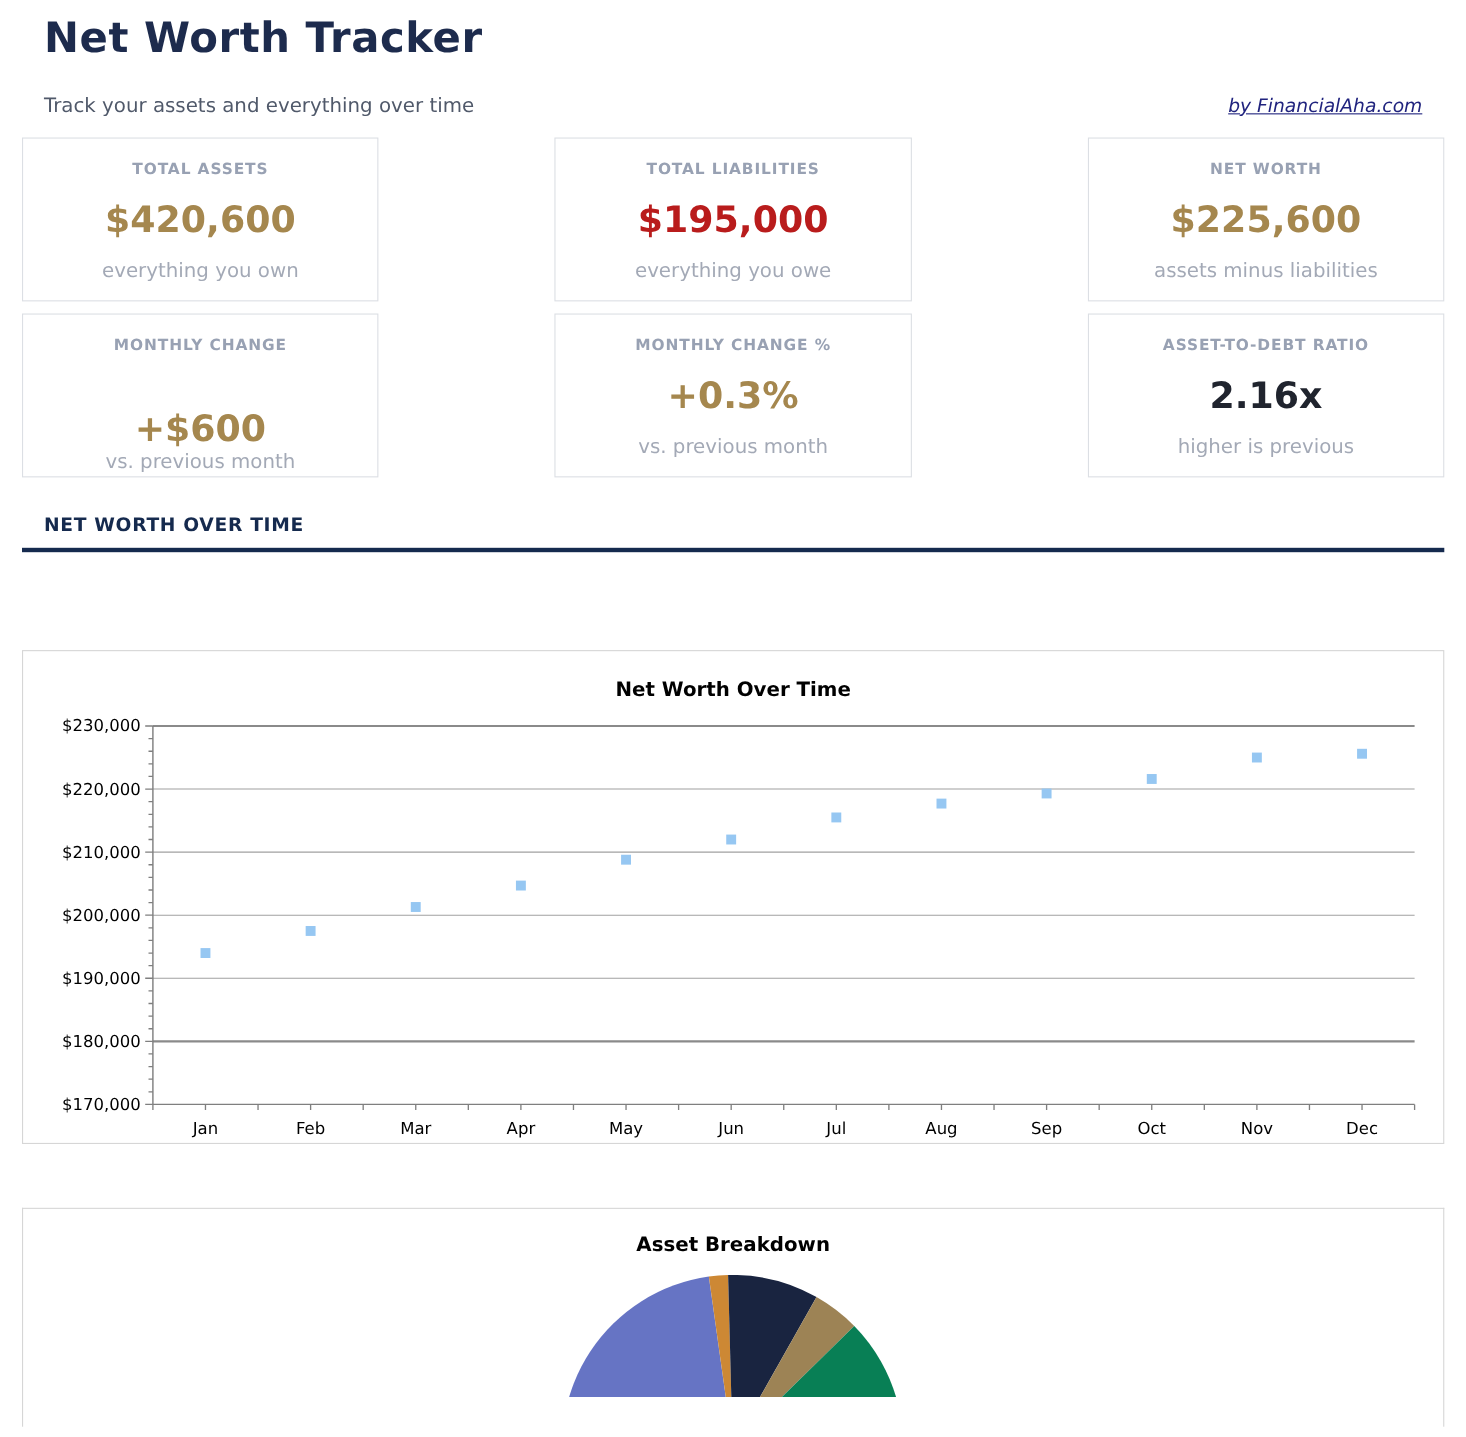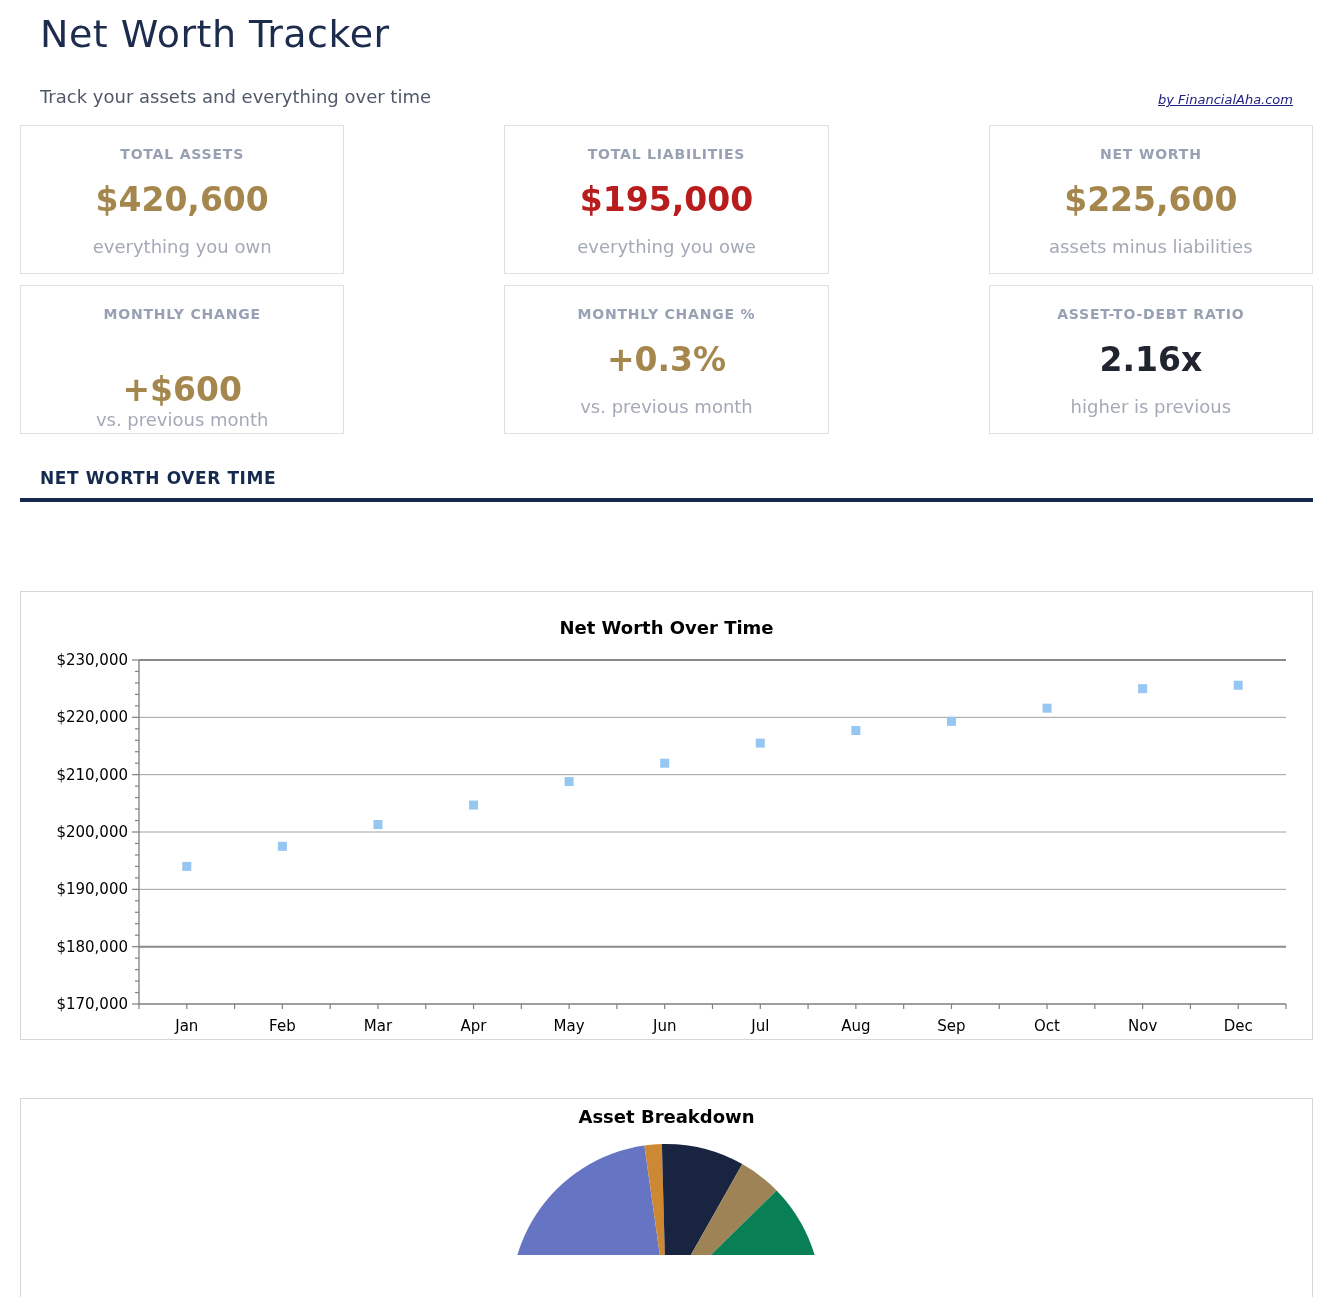--- a/index.html
+++ b/index.html
@@ -6,24 +6,24 @@
   html,body { background:#ffffff; }
   body {
     width:1333px; height:1306px; overflow:hidden;
     font-family:"DejaVu Sans", sans-serif;
     color:#1d2b4d;
   }
   .page { padding:0 20px; }
 
   
   .hdr { padding:12px 20px 0 20px; }
-  h1 { font-size:38px; font-weight:normal; color:#1d2b4d; letter-spacing:0.5px; }
+  h1 { font-size:38px; font-weight:bold; color:#1d2b4d; letter-spacing:0.5px; }
   .sub-row { display:flex; justify-content:space-between; align-items:flex-end; margin-top:30px; }
   .subtitle { font-size:18px; color:#50596a; }
-  .brand-link { font-size:13px; font-style:italic; color:#20237e; text-decoration:underline; cursor:pointer; }
+  .brand-link { font-size:17px; font-style:italic; color:#20237e; text-decoration:underline; cursor:pointer; }
 
   
   .cards { margin-top:18px; display:grid; grid-template-columns:repeat(3,1fr); column-gap:160px; row-gap:11px; }
   .card {
     border:1px solid #dcdfe4; background:#fff; height:149px;
     display:flex; flex-direction:column; justify-content:space-between;
     align-items:center; text-align:center; padding:20px 8px 16px 8px;
   }
   .card-label { font-size:14px; font-weight:bold; letter-spacing:0.8px; color:#98a1b3; }
   .card-value { font-size:33px; font-weight:bold; }
@@ -33,21 +33,21 @@
   .section-hdr { margin:34px 20px 0 20px; }
   .section-hdr h2 { font-size:17px; font-weight:bold; letter-spacing:0.6px; color:#152a4e; }
   .divider { height:4px; background:#152a4e; margin-top:10px; margin-left:-20px; margin-right:-20px; }
 
   
   .chart-card { border:1px solid #d6d6d6; background:#fff; margin-top:89px; padding:1px; }
   .scatter-wrap { width:100%; }
   .pie-card { margin-top:58px; height:199px; border-bottom:none; overflow:hidden; }
   .chart-title { text-align:center; font-size:18px; font-weight:bold; color:#000; }
   .scatter-title { padding-top:24px; }
-  .pie-title { padding-top:6px; }
+  .pie-title { padding-top:21px; }
   .pie-wrap { margin-top:17px; height:111px; overflow:hidden; }
   svg { display:block; }
 </style>
 </head>
 <body>
 
 <div class="page">
 
   <div class="hdr">
     <h1>Net Worth Tracker</h1>

